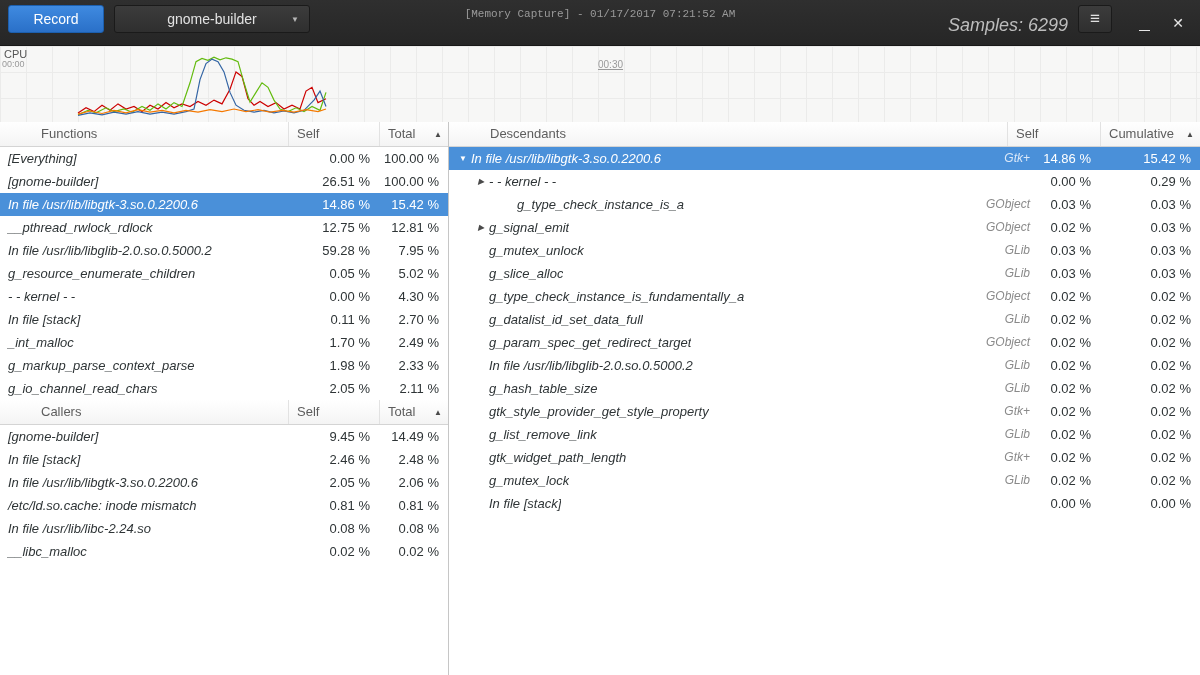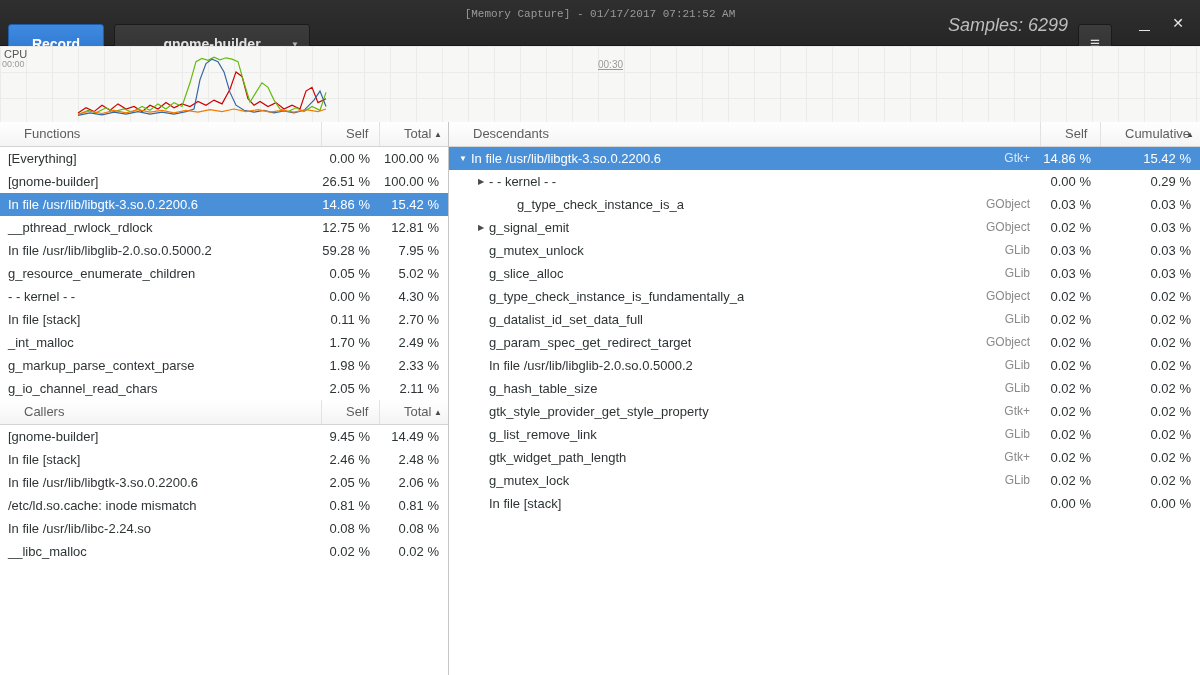--- a/index.html
+++ b/index.html
@@ -2,22 +2,22 @@
 <html><head>
 <meta charset="utf-8">
 <style>
   * { margin:0; padding:0; box-sizing:border-box; }
   html,body { width:1200px; height:675px; overflow:hidden; }
   body { font-family:"Liberation Sans", sans-serif; background:#ffffff; color:#2e3436; font-size:13px; }
 
   
   .headerbar { position:absolute; top:0; left:0; width:1200px; height:46px;
     background:linear-gradient(#2f2f2f,#262626); border-bottom:1px solid #181818; }
-  .hb-btn { position:absolute; top:24px; height:40px; border-radius:3px; font-size:14px;
-    display:flex; align-items:center; justify-content:center; cursor:default;font-weight:bold; }
+  .hb-btn { position:absolute; top:5px; height:28px; border-radius:3px; font-size:14px;
+    display:flex; align-items:center; justify-content:center; cursor:default; }
   .record { left:8px; width:96px; background:linear-gradient(#3f8ae0,#2a70c8);
     border:1px solid #1c5fae; color:#ffffff; }
   .proc { left:114px; width:196px; background:linear-gradient(#3c3c3c,#2f2f2f);
     border:1px solid #1a1a1a; color:#e2e2e2; }
   .proc .dd { position:absolute; right:10px; font-size:8px; color:#b5b5b5; }
   .titlebox { position:absolute; left:0; right:0; top:6px; text-align:center; pointer-events:none; }
   .title { font-size:14px; font-weight:bold; color:#f2f2f2; }
   .subtitle { font-size:11px; color:#9a9a9a; margin-top:2px;font-family:Liberation Mono, monospace; }
   .samples { position:absolute; right:132px; top:0; height:50px; display:flex; align-items:center;
     color:#bdbdbd; font-size:18px;font-style:italic; }
@@ -41,30 +41,30 @@
   .graph .t1 { position:absolute; left:598px; top:13px; font-size:10px; color:#9a9a9a;text-decoration:underline; }
   .graph svg { position:absolute; left:0; top:0; }
 
   
   .content { position:absolute; top:122px; left:0; width:1200px; height:553px; display:flex; }
   .left-pane { width:449px; border-right:1px solid #c6c6c6; display:flex; flex-direction:column; background:#fff; }
   .right-pane { flex:1; display:flex; flex-direction:column; background:#fff; }
 
   .thead { display:flex; height:25px; line-height:24px; background:linear-gradient(#ffffff,#f4f4f4);
     border-bottom:1px solid #d4d4d4; color:#5d5d5d; font-size:13px; flex:none; }
-  .thead .hc { padding-left:24px; white-space:nowrap; overflow:hidden; position:relative; }
+  .thead .hc { padding-left:8px; white-space:nowrap; overflow:hidden; position:relative;margin-left:33px; }
   .thead .hc + .hc { border-left:1px solid #e2e2e2; }
   .thead .grow { flex:1; }
   .sort { font-size:8px; color:#4a4a4a; position:absolute; right:6px; top:1px; }
 
   .tbody { flex:none; }
   .trow { display:flex; height:23px; line-height:23px; font-size:13px; }
   .trow.selected { background:#4a90d9; color:#ffffff; }
   .c { white-space:nowrap; overflow:hidden; }
-  .c.name { flex:1; padding-left:8px; }
+  .c.name { flex:1; padding-left:8px;font-style:italic; }
   .num { text-align:right; padding-right:9px; }
   .w-self { width:58px; flex:none; }
   .w-total { width:69px; flex:none; }
   .w-dself { width:60px; flex:none; }
   .w-dcum { width:100px; flex:none; }
 
   .dflex { display:flex; align-items:center; }
   .expander { width:16px; flex:none; text-align:center; font-size:8px; color:#4a4a4a; }
   .trow.selected .expander { color:#ffffff; }
   .fname { white-space:nowrap; overflow:hidden; }

